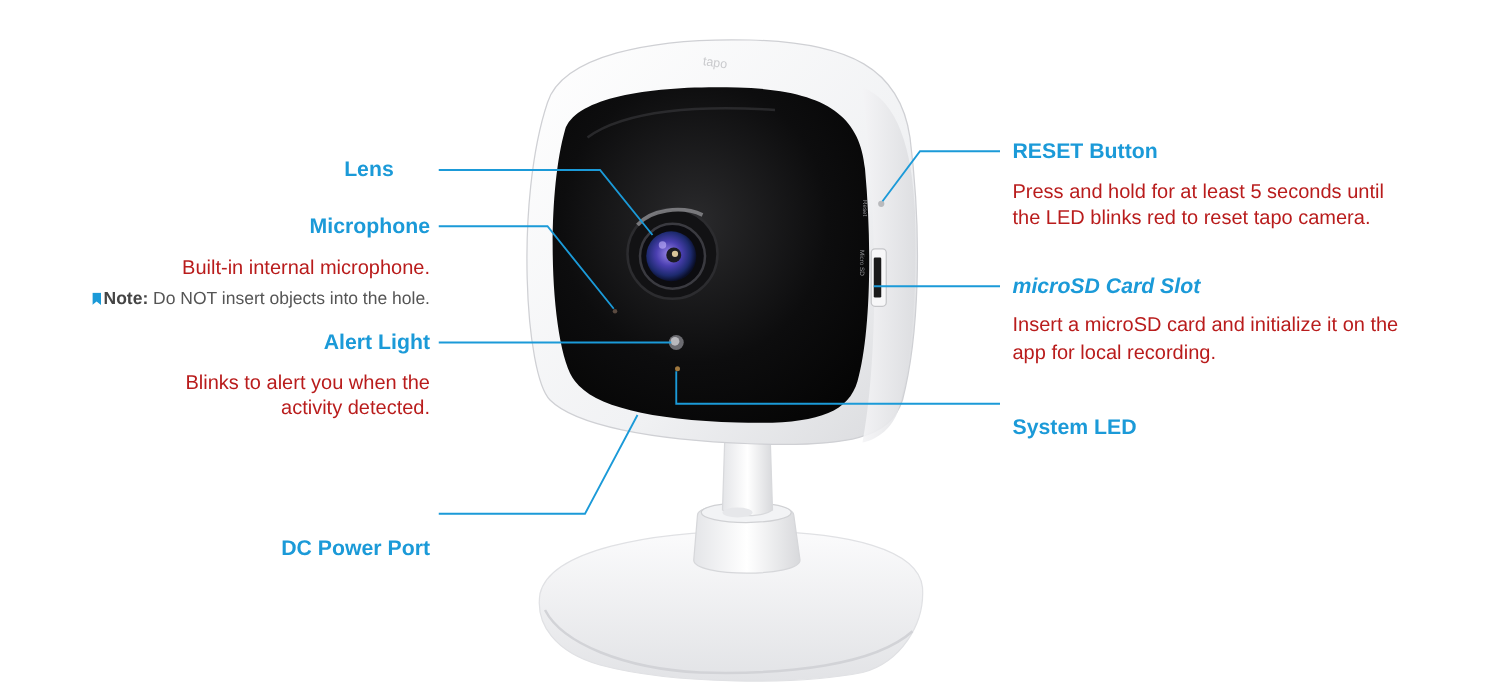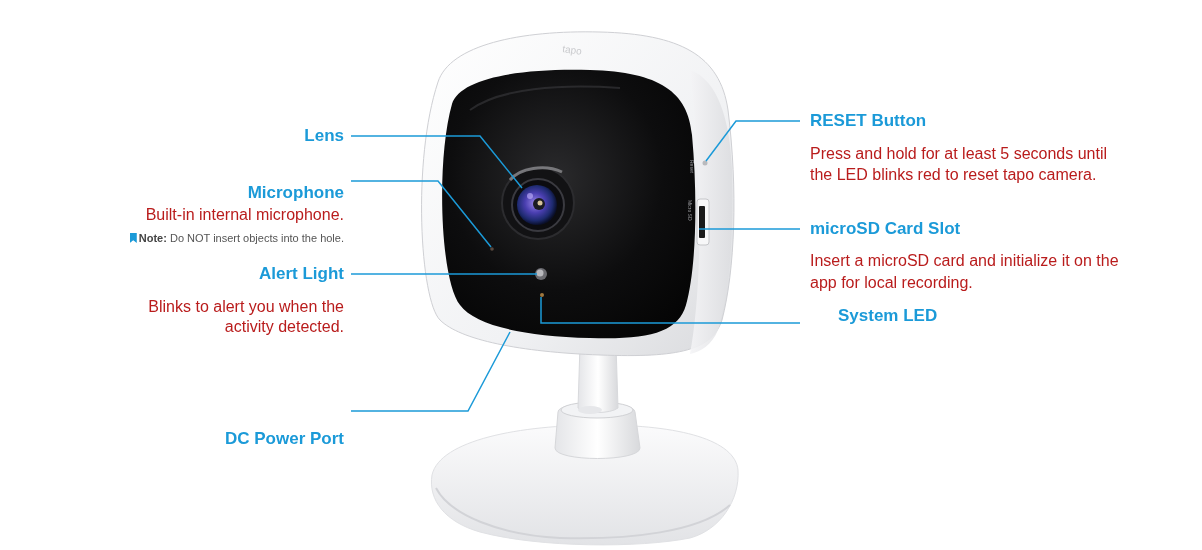--- a/index.html
+++ b/index.html
@@ -2,21 +2,21 @@
 <html><head>
   <meta charset="utf-8">
   <style>
     html, body { margin: 0; padding: 0; background: #ffffff; }
     body { width: 1202px; height: 550px; position: relative; overflow: hidden;
            font-family: "Liberation Sans", "DejaVu Sans", sans-serif; color: #333333; }
     .stage { position: absolute; left: 0; top: 0; width: 1202px; height: 550px; }
     .heading { position: absolute; font-weight: bold; font-size: 17px; color: #1b9ad8; white-space: nowrap; line-height: 20px; }
     .body { position: absolute; font-size: 16px; color: #b91c1c; line-height: 21px; white-space: nowrap; }
     .right-align { text-align: center; }
-    .note { position: absolute; font-size: 11px; color: #555; white-space: nowrap; line-height: 14px; }
+    .note { position: absolute; font-size: 14px; color: #555; white-space: nowrap; line-height: 14px; }
     .note b { color: #444; font-weight: bold; }
     .note-icon { display: inline-block; width: 7px; height: 10px; background: #1b9ad8; vertical-align: -1px; margin-right: 2px;
                  clip-path: polygon(0 0, 100% 0, 100% 100%, 50% 72%, 0 100%); }
     svg.art { position: absolute; left: 0; top: 0; }
   </style>
 </head>
 <body>
 
 <div class="stage">
 
@@ -110,37 +110,37 @@
       <polyline points="351,136 480,136 522,188"></polyline>
       <polyline points="351,181 438,181 491,247"></polyline>
       <polyline points="351,274 537,274"></polyline>
       <polyline points="541,297 541,323 800,323"></polyline>
       <polyline points="351,411 468,411 510,332"></polyline>
       <polyline points="706,161 736,121 800,121"></polyline>
       <polyline points="699,229 800,229"></polyline>
     </g>
   </svg>
 
-  <div class="heading" style="right: 858px; top: 126px;">Lens</div>
+  <div class="heading" style="right: 887px; top: 126px;">Lens</div>
 
-  <div class="heading" style="right: 858px; top: 171px; margin-top: 12px;">Microphone</div>
+  <div class="heading" style="right: 858px; top: 171px;">Microphone</div>
   <div class="body right-align" style="right: 858px; top: 204px;">Built-in internal microphone.</div>
   <div class="note" style="right: 858px; top: 231px;">
     <span class="note-icon"></span><b>Note:</b>
     <span>Do NOT insert objects into the hole.</span>
   </div>
 
   <div class="heading" style="right: 858px; top: 264px;">Alert Light</div>
   <div class="body right-align" style="right: 858px; top: 296px;">Blinks to alert you when the</div>
   <div class="body right-align" style="right: 858px; top: 316px;">activity detected.</div>
 
   <div class="heading" style="right: 858px; top: 401px; margin-top: 28px;">DC Power Port</div>
 
   <div class="heading" style="left: 810px; top: 111px;">RESET Button</div>
   <div class="body" style="left: 810px; top: 143px;">Press and hold for at least 5 seconds until</div>
   <div class="body" style="left: 810px; top: 164px;">the LED blinks red to reset tapo camera.</div>
 
-  <div class="heading" style="left: 810px; top: 219px;">microSD Card Slot</div>
+  <div class="heading" style="left: 810px; top: 219px; font-style: italic;">microSD Card Slot</div>
   <div class="body" style="left: 810px; top: 250px;">Insert a microSD card and initialize it on the</div>
   <div class="body" style="left: 810px; top: 272px;">app for local recording.</div>
 
-  <div class="heading" style="left: 810px; top: 306px; margin-left: 28px;">System LED</div>
+  <div class="heading" style="left: 810px; top: 332px;">System LED</div>
 </div>
 
 </body></html>

